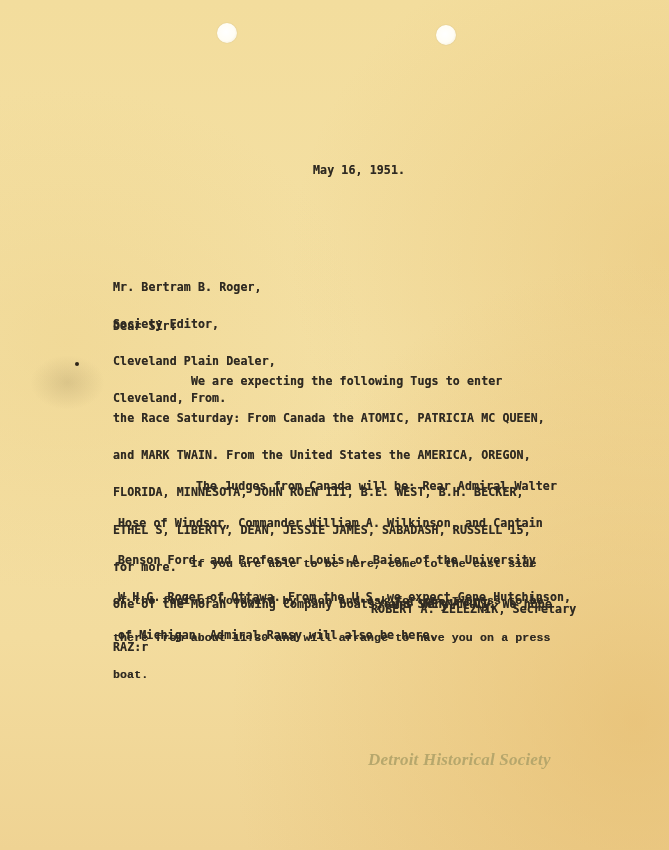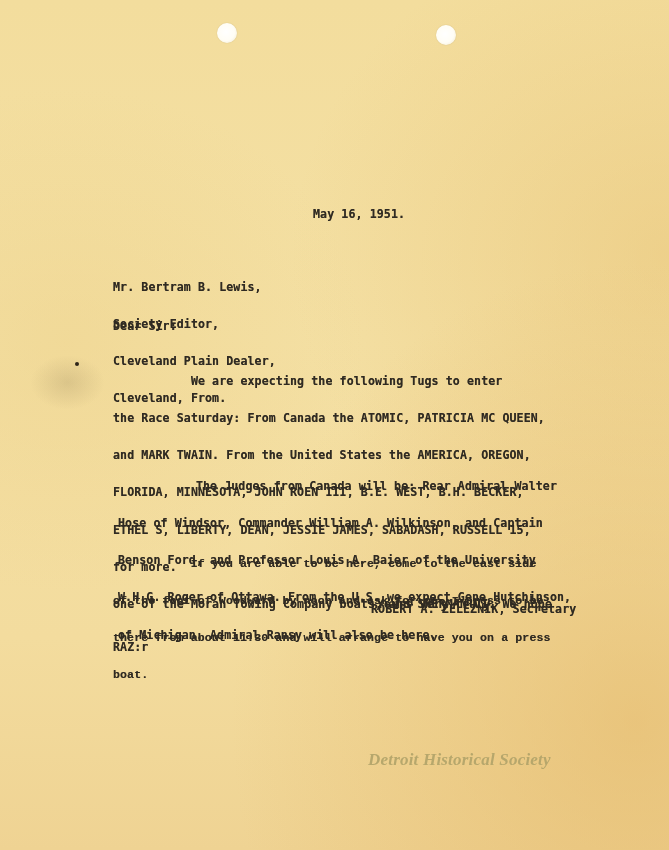--- a/index.html
+++ b/index.html
@@ -56,21 +56,21 @@
       position: absolute;
       font-family: "DejaVu Sans Mono", "Liberation Mono", monospace;
       font-weight: bold;
       font-size: 11.6px;
       line-height: 12.4px;
       color: #2f2a22;
       white-space: pre;
       letter-spacing: 0.1px;
       text-shadow: 0 0 0.4px rgba(47,42,34,0.6);
     }
-    .date { left: 313px; top: 164px; margin-top: 44px; }
+    .date { left: 313px; top: 164px; }
     .addr { left: 113px; top: 256px; }
     .salutation { left: 113px; top: 320px; }
     .para1 { left: 113px; top: 350px; }
     .para2 { left: 98px; top: 455px; margin-left: 20px; }
     .para3 { left: 113px; top: 533px; font-family: Liberation Mono, monospace; }
     .closing { left: 371px; top: 598px; margin-left: 6px; }
     .initials { left: 113px; top: 641px; }
     .signature { left: 371px; top: 603px; }
 
     .para .line { display: block; }
@@ -95,21 +95,21 @@
 <div class="page">
   <div class="hole hole-left"></div>
   <div class="hole hole-right"></div>
 
   <div class="smudge"></div>
   <div class="smudge-mark"></div>
 
   <div class="typed date">May 16, 1951.</div>
 
   <div class="typed addr para">
-    <span class="line">Mr. Bertram B. Lewis,</span>
+    <span class="line">Mr. Bertram B. Roger,</span>
     <span class="line">Society Editor,</span>
     <span class="line">Cleveland Plain Dealer,</span>
     <span class="line">Cleveland, From.</span>
   </div>
 
   <div class="typed salutation">Dear Sir:</div>
 
   <div class="typed para1 para">
     <span class="line">           We are expecting the following Tugs to enter</span>
     <span class="line">the Race Saturday: From Canada the ATOMIC, PATRICIA MC QUEEN,</span>

